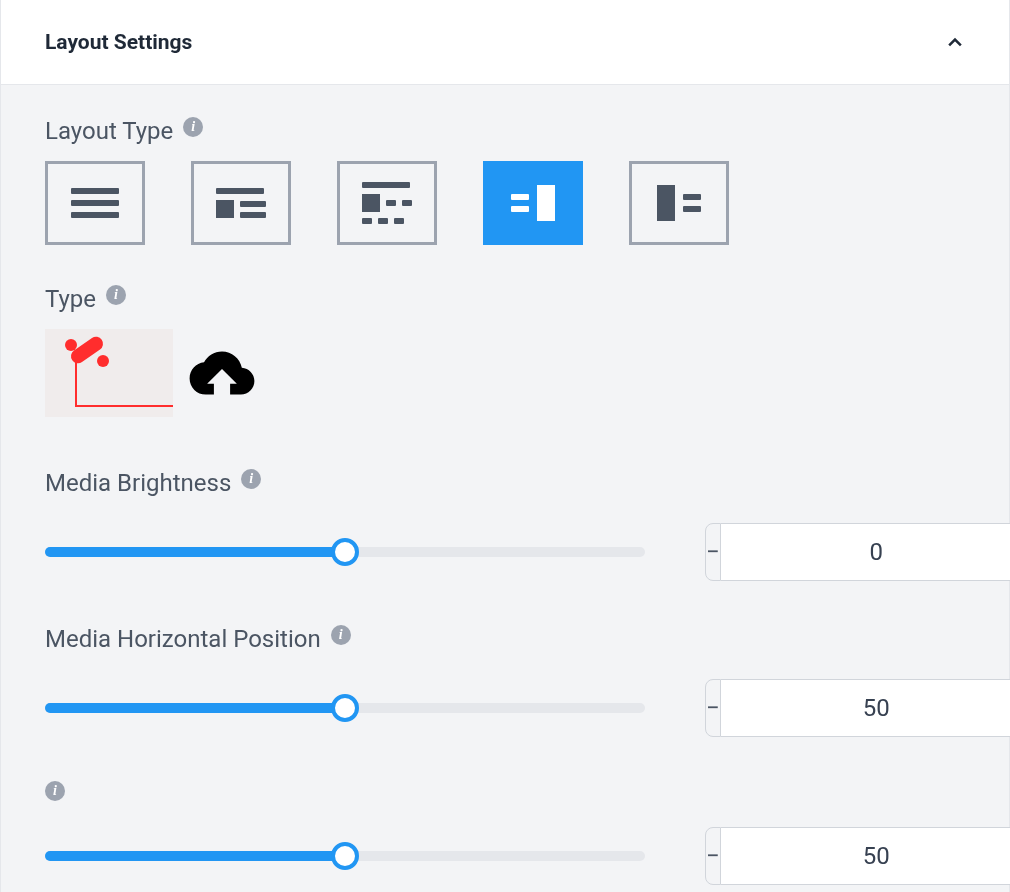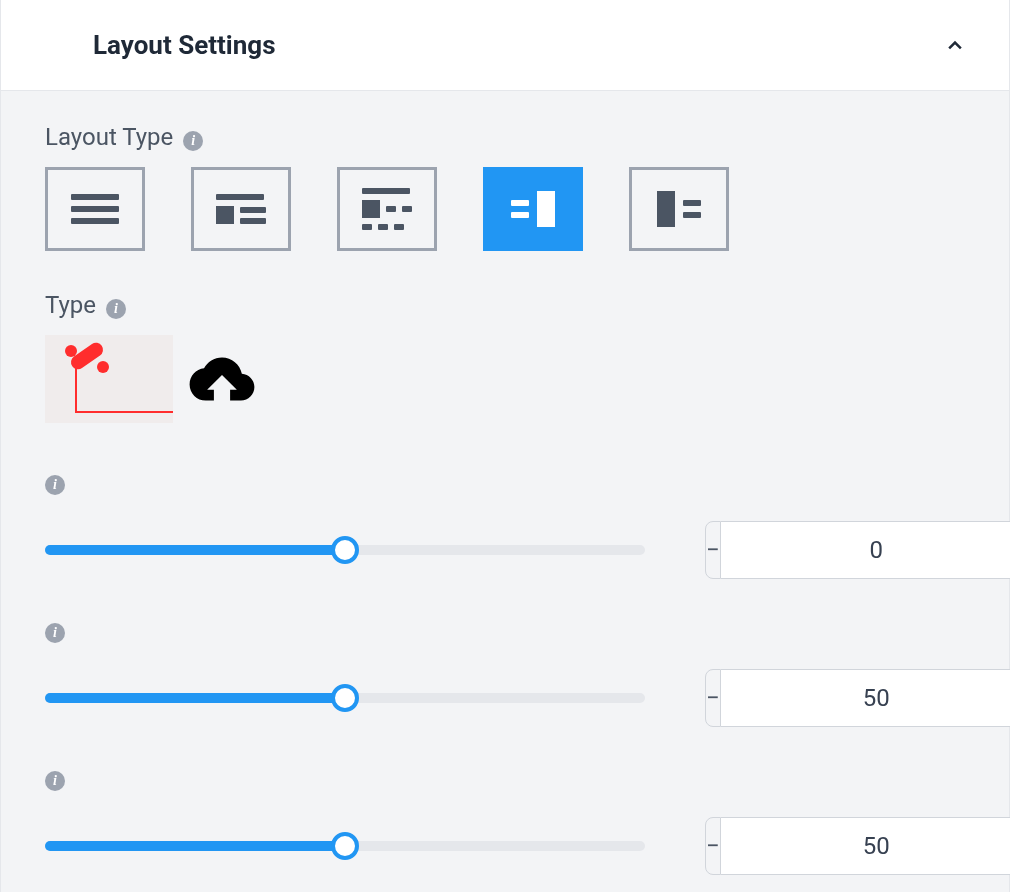--- a/index.html
+++ b/index.html
@@ -18,37 +18,36 @@
   }
   .header {
     background: #ffffff;
     padding: 30px 44px;
     display: flex;
     align-items: center;
     justify-content: space-between;
     border-bottom: 1px solid #e5e7eb;
   }
   .header h1 {
-    font-size: 26px;
+    font-size: 21px;
     font-weight: 700;
     color: #1f2937;
-    margin-left: 48px;
   }
   .chevron-up {
     width: 20px;
     height: 20px;
     color: #1f2937;
   }
   .body {
     background: #f3f4f6;
     padding: 32px 44px 40px 44px;
   }
   .field-label-row {
     display: flex;
-    align-items: flex-end;
+    align-items: flex-start;
     gap: 10px;
     margin-bottom: 16px;
   }
   .field-label {
     font-size: 24px;
     color: #4b5563;
     font-weight: 400;
   }
   .info-icon {
     width: 20px;
@@ -298,39 +297,41 @@
         <div class="cord"></div>
         <div class="cord2"></div>
       </div>
       <svg class="upload-icon" viewBox="0 0 24 20">
         <path fill="currentColor" d="M19.35 8.04C18.67 4.59 15.64 2 12 2 9.11 2 6.6 3.64 5.35 6.04 2.34 6.36 0 8.91 0 12c0 3.31 2.69 6 6 6h3v-4H6.5l5.5-5.5 5.5 5.5H15v4h4c2.76 0 5-2.24 5-5 0-2.64-2.05-4.78-4.65-4.96z"></path>
       </svg>
     </div>
 
     <div class="slider-section">
       <div class="field-label-row">
+        <span class="field-label">Media Brightness</span>
         <span class="info-icon">i</span>
       </div>
       <div class="slider-row">
         <div class="slider">
           <div class="track">
             <div class="fill" style="width:50%"></div>
           </div>
           <div class="thumb-circle" style="left:50%"></div>
         </div>
         <div class="stepper">
           <div class="step-btn left">−</div>
           <input class="step-input" value="0" style="">
 
         </div>
       </div>
     </div>
 
     <div class="slider-section">
       <div class="field-label-row">
+        <span class="field-label">Media Horizontal Position</span>
         <span class="info-icon">i</span>
       </div>
       <div class="slider-row">
         <div class="slider">
           <div class="track">
             <div class="fill" style="width:50%"></div>
           </div>
           <div class="thumb-circle" style="left:50%"></div>
         </div>
         <div class="stepper">

